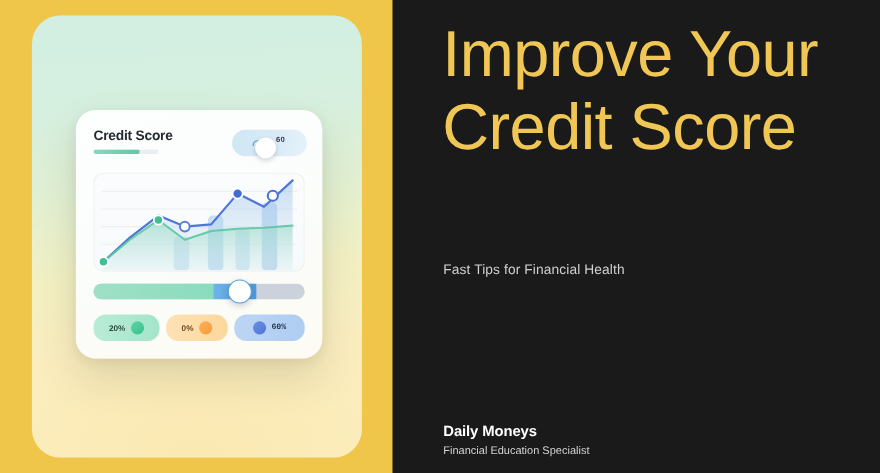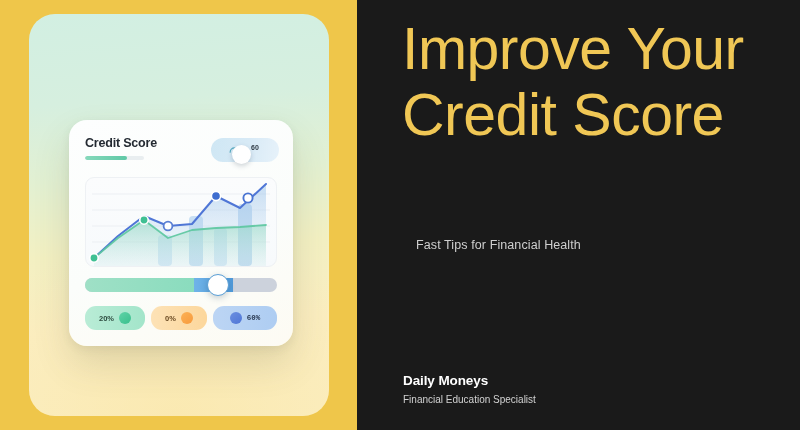--- a/index.html
+++ b/index.html
@@ -47,21 +47,20 @@
   
   .score-card {
     position: absolute;
     left: 69px; top: 100px;
     width: 224px; height: 226px;
     border-radius: 18px;
     background: linear-gradient(160deg,#fdfefe 0%, #fbfdfb 55%, #fdfbf3 100%);
     box-shadow: 0 18px 36px rgba(80,90,70,0.16), 0 3px 10px rgba(80,90,70,0.09);
     padding: 0;
     box-sizing: border-box;
-    margin-top: 20px;
   }
 
   .card-header {
     position: absolute;
     left: 16px; top: 16px;
     right: 14px;
     height: 34px;
   }
   .card-title {
     font-size: 12.5px;
@@ -211,35 +210,35 @@
     font-family: Liberation Sans, sans-serif;
     font-size: 59px;
     line-height: 66px;
     font-weight: normal;
     color: #f0c755;
     letter-spacing: -0.5px;
     margin: 0;
   }
   .subtitle {
     position: absolute;
-    left: 59px; top: 238px;
+    left: 46px; top: 238px;
     font-size: 12.5px;
     color: #cfcfcf;
     letter-spacing: .1px;
   }
   .footer {
     position: absolute;
     left: 46px; top: 368px;
   }
   .footer-name {
     font-size: 13.5px;
     font-weight: bold;
     color: #ffffff;
     letter-spacing: -0.1px;
-    margin: 5px 0 6px 0;
+    margin: 16px 0 6px 0;
   }
   .footer-role {
     font-size: 10px;
     color: #d2d2d2;
     margin: 0;
   }
 </style>
 </head>
 <body>
 

